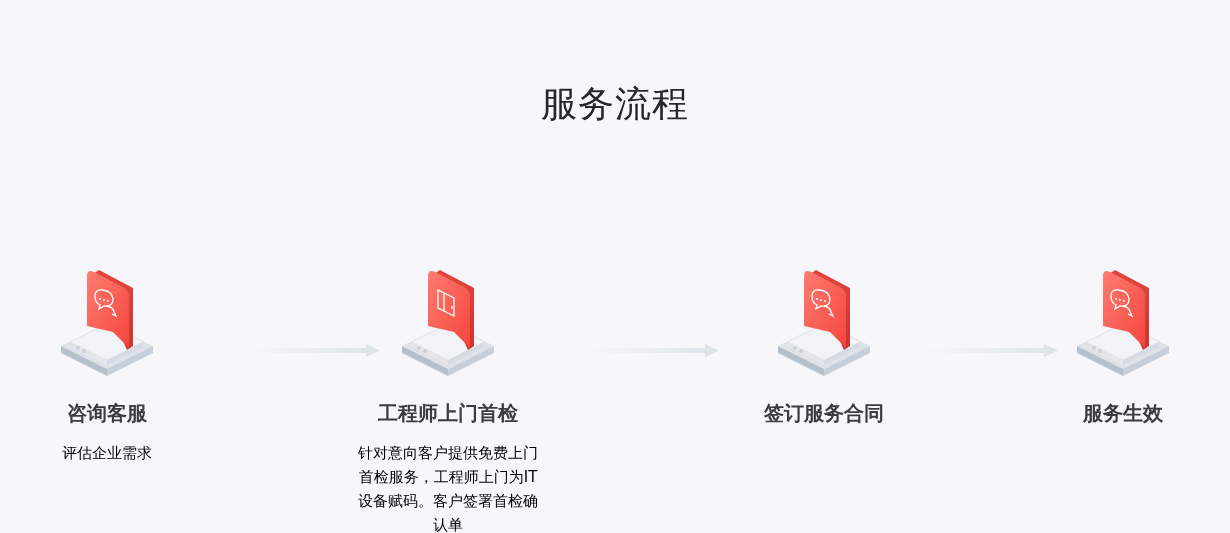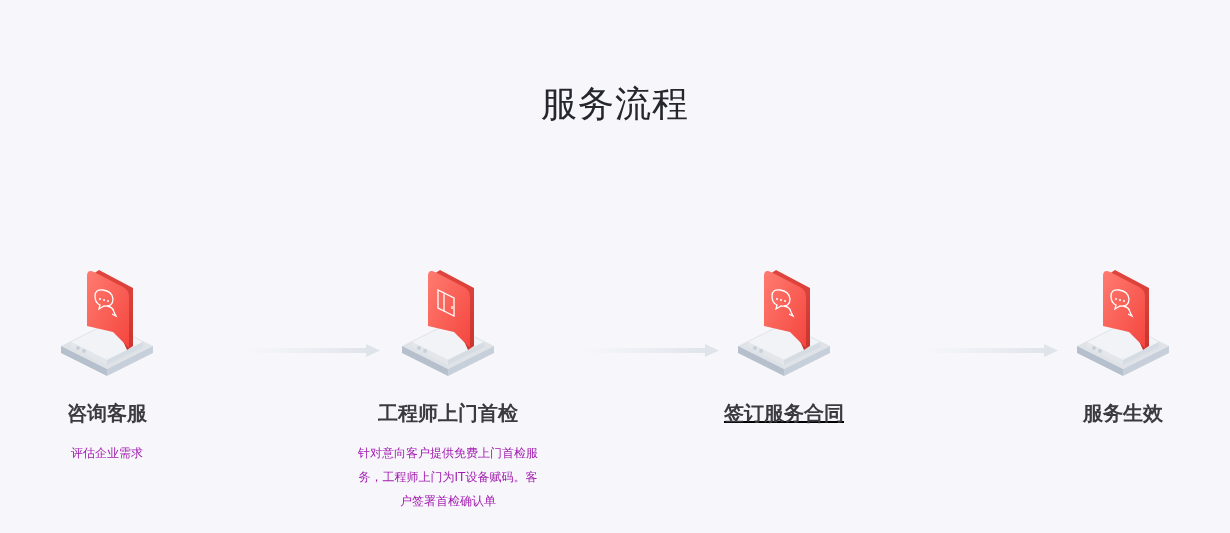--- a/index.html
+++ b/index.html
@@ -12,21 +12,21 @@
   .title {
     position:absolute; left:0; top:80px; width:1230px; text-align:center;
     font-size:36px; color:#26262e; font-weight:normal; letter-spacing:1px;
   }
   .step { position:absolute; top:266px; width:240px; text-align:center; }
   .step .icon { width:100px; height:118px; margin:0 auto; position:relative; }
   .step .name {
     margin-top:16px; font-size:20px; font-weight:bold; color:#3a3a40;
   }
   .step .desc {
-    margin:14px auto 0; width:190px; font-size:12px; line-height:24px; color:#a21caf;
+    margin:14px auto 0; width:190px; font-size:15px; line-height:24px; color:#000000;
   }
   .arrow { position:absolute; top:343px; width:140px; height:16px; }
 </style>
 </head>
 <body>
 
 <div class="title">服务流程</div>
 
 <svg width="0" height="0" style="position:absolute">
   <defs>
@@ -102,21 +102,21 @@
   <div class="desc">针对意向客户提供免费上门首检服务，工程师上门为IT设备赋码。客户签署首检确认单</div>
 </div>
 
 <div class="arrow" style="left:581px;">
   <svg width="140" height="16">
       <rect x="0" y="5" width="126" height="5" fill="url(#arr)"></rect>
       <polygon points="124,1 138,7.5 124,14" fill="#dfe4ea"></polygon>
     </svg>
 </div>
 
-<div class="step" style="left:664px;text-decoration:underline;">
+<div class="step" style="left:704px;">
   <div class="icon">
     <svg width="100" height="118" viewBox="0 0 100 118">
       <use href="#base"></use>
         <use href="#flagshape"></use>
       <g fill="none" stroke="#fff" stroke-width="1.3">
         <path d="M38,30 q0,-7 8,-6 q9,1 10,9 q0,8 -9,7 l-5,3 l1,-4 q-5,-2 -5,-9z"></path>
         <path d="M50,40 q6,1 7,6 l2,4 l-4,-2"></path>
       </g>
       <g fill="#fff">
           <circle cx="43" cy="33" r="1"></circle>

